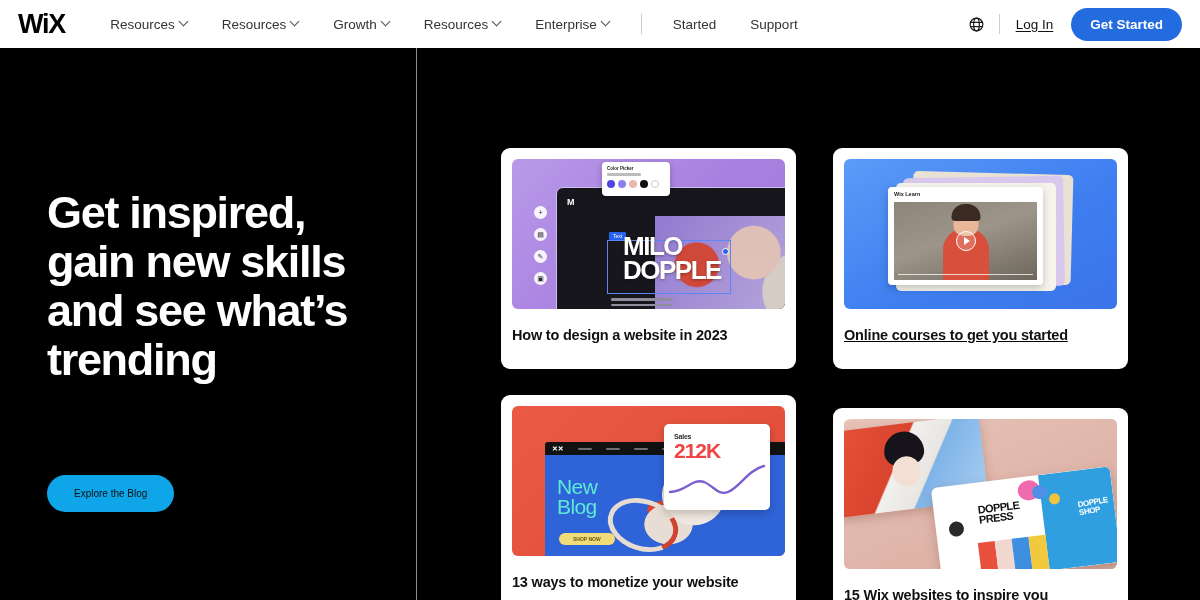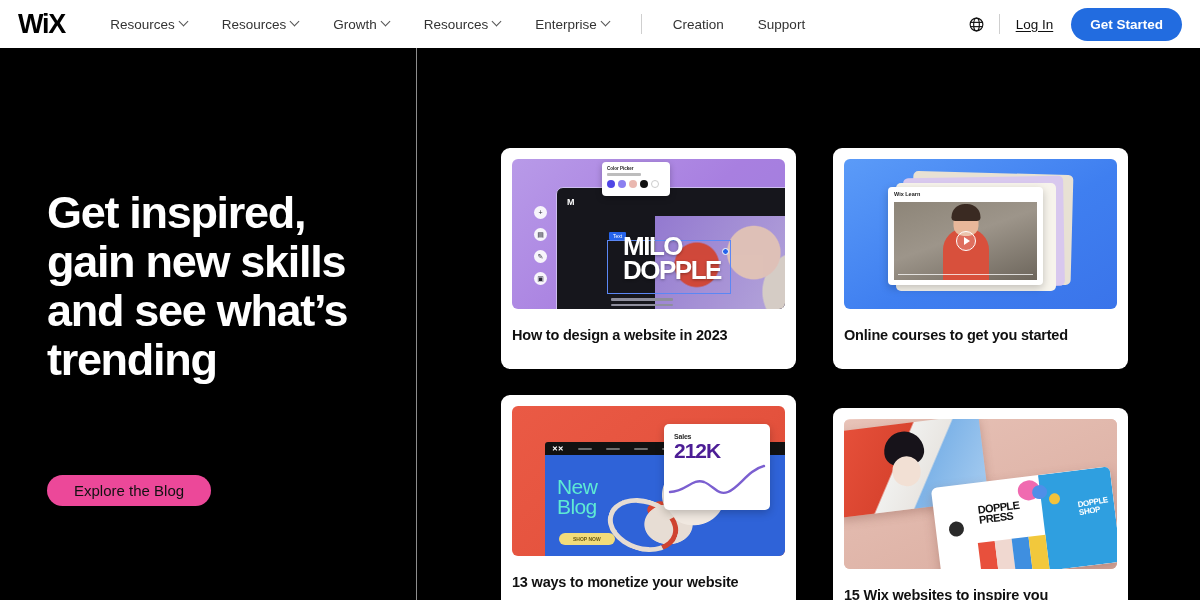--- a/index.html
+++ b/index.html
@@ -53,32 +53,32 @@
   .vsplit { position:absolute; left:416px; top:0; width:1px; height:552px; background:#8d8d8d; }
 
   .hero { width:416px; height:592px; position:relative; }
   .hero-title {
     position:absolute; left:47px; top:140px; width:345px;
     color:#fff; font-size:45px; line-height:1.09; font-weight:bold;
     letter-spacing:-1.3px;
   }
   .hero-cta {
     position:absolute; left:47px; top:427px;
-    background:#ec4899; color:#111; border:none; border-radius:24px;
-    font-size:15px; padding:7px 27px; cursor:pointer; white-space:nowrap;
+    background:#0ea5e9; color:#111; border:none; border-radius:24px;
+    font-size:10px; padding:13px 27px; cursor:pointer; white-space:nowrap;
   }
 
   
   .cards { position:absolute; left:417px; top:0; width:783px; height:552px; }
   .card {
     position:absolute; background:#fff; border-radius:9px; padding:11px 11px 0 11px;
     cursor:pointer; overflow:hidden;
   }
   .card.c1 { left:84px;  top:100px; width:295px; height:221px; }
-  .card.c2 { left:416px; top:100px; width:295px; height:221px; }
+  .card.c2 { left:416px; top:100px; width:295px; height:221px;text-decoration:underline; }
   .card.c3 { left:84px;  top:347px; width:295px; height:221px; }
   .card.c4 { left:416px; top:360px; width:295px; height:221px; }
 
   .thumb { width:273px; height:150px; border-radius:6px; overflow:hidden; position:relative; }
   .card-title {
     font-size:14.5px; font-weight:bold; color:#111; letter-spacing:-0.2px;
     margin-top:18px; white-space:nowrap;
   }
 
   
@@ -186,21 +186,21 @@
   }
   .t3 .strap {
     position:absolute; left:62px; top:44px; width:72px; height:52px; z-index:3;
     border:5px solid #e6dcd2; border-radius:50%; border-right-color:#cf4430; transform:rotate(18deg);
   }
   .t3 .sales {
     position:absolute; left:152px; top:18px; width:106px; height:86px; background:#fff;
     border-radius:5px; box-shadow:0 3px 9px rgba(0,0,0,.22); z-index:5; padding:9px 10px; overflow:hidden;
   }
   .t3 .sales .s-lbl { font-size:7px; color:#2a2a2a; font-weight:bold; letter-spacing:-.2px; }
-  .t3 .sales .s-num { font-size:21px; color:#4c1d95; font-weight:bold; letter-spacing:-1px; line-height:1.05; }
+  .t3 .sales .s-num { font-size:21px; color:#ef4444; font-weight:bold; letter-spacing:-1px; line-height:1.05; }
   .t3 .sales svg { position:absolute; left:0; bottom:6px; }
 
   
   .t4 { background:linear-gradient(150deg,#f0cfc6 0%,#e8bdb2 48%,#dfb0a4 100%); }
   .t4 .tray {
     position:absolute; left:-16px; top:-8px; width:310px; height:172px;
     background:linear-gradient(160deg,#e8c3b8,#d9ab9e); transform:rotate(-4deg); border-radius:8px;
   }
   .t4 .devA {
     position:absolute; left:-10px; top:4px; width:150px; height:86px; border-radius:5px;
@@ -255,21 +255,21 @@
       <span class="caret"></span>
     </div>
     <div class="nav-item">
       <span>Enterprise</span>
       <span class="caret"></span>
     </div>
 
     <div class="nav-divider"></div>
 
     <div class="nav-item">
-      <span>Creation</span>
+      <span>Started</span>
     </div>
     <div class="nav-item">
       <span>Support</span>
     </div>
   </div>
 
   <div class="nav-right">
     <svg class="globe" viewBox="0 0 24 24" fill="none" stroke="#111" stroke-width="1.6">
       <circle cx="12" cy="12" r="9"></circle>
       <ellipse cx="12" cy="12" rx="4" ry="9"></ellipse>

